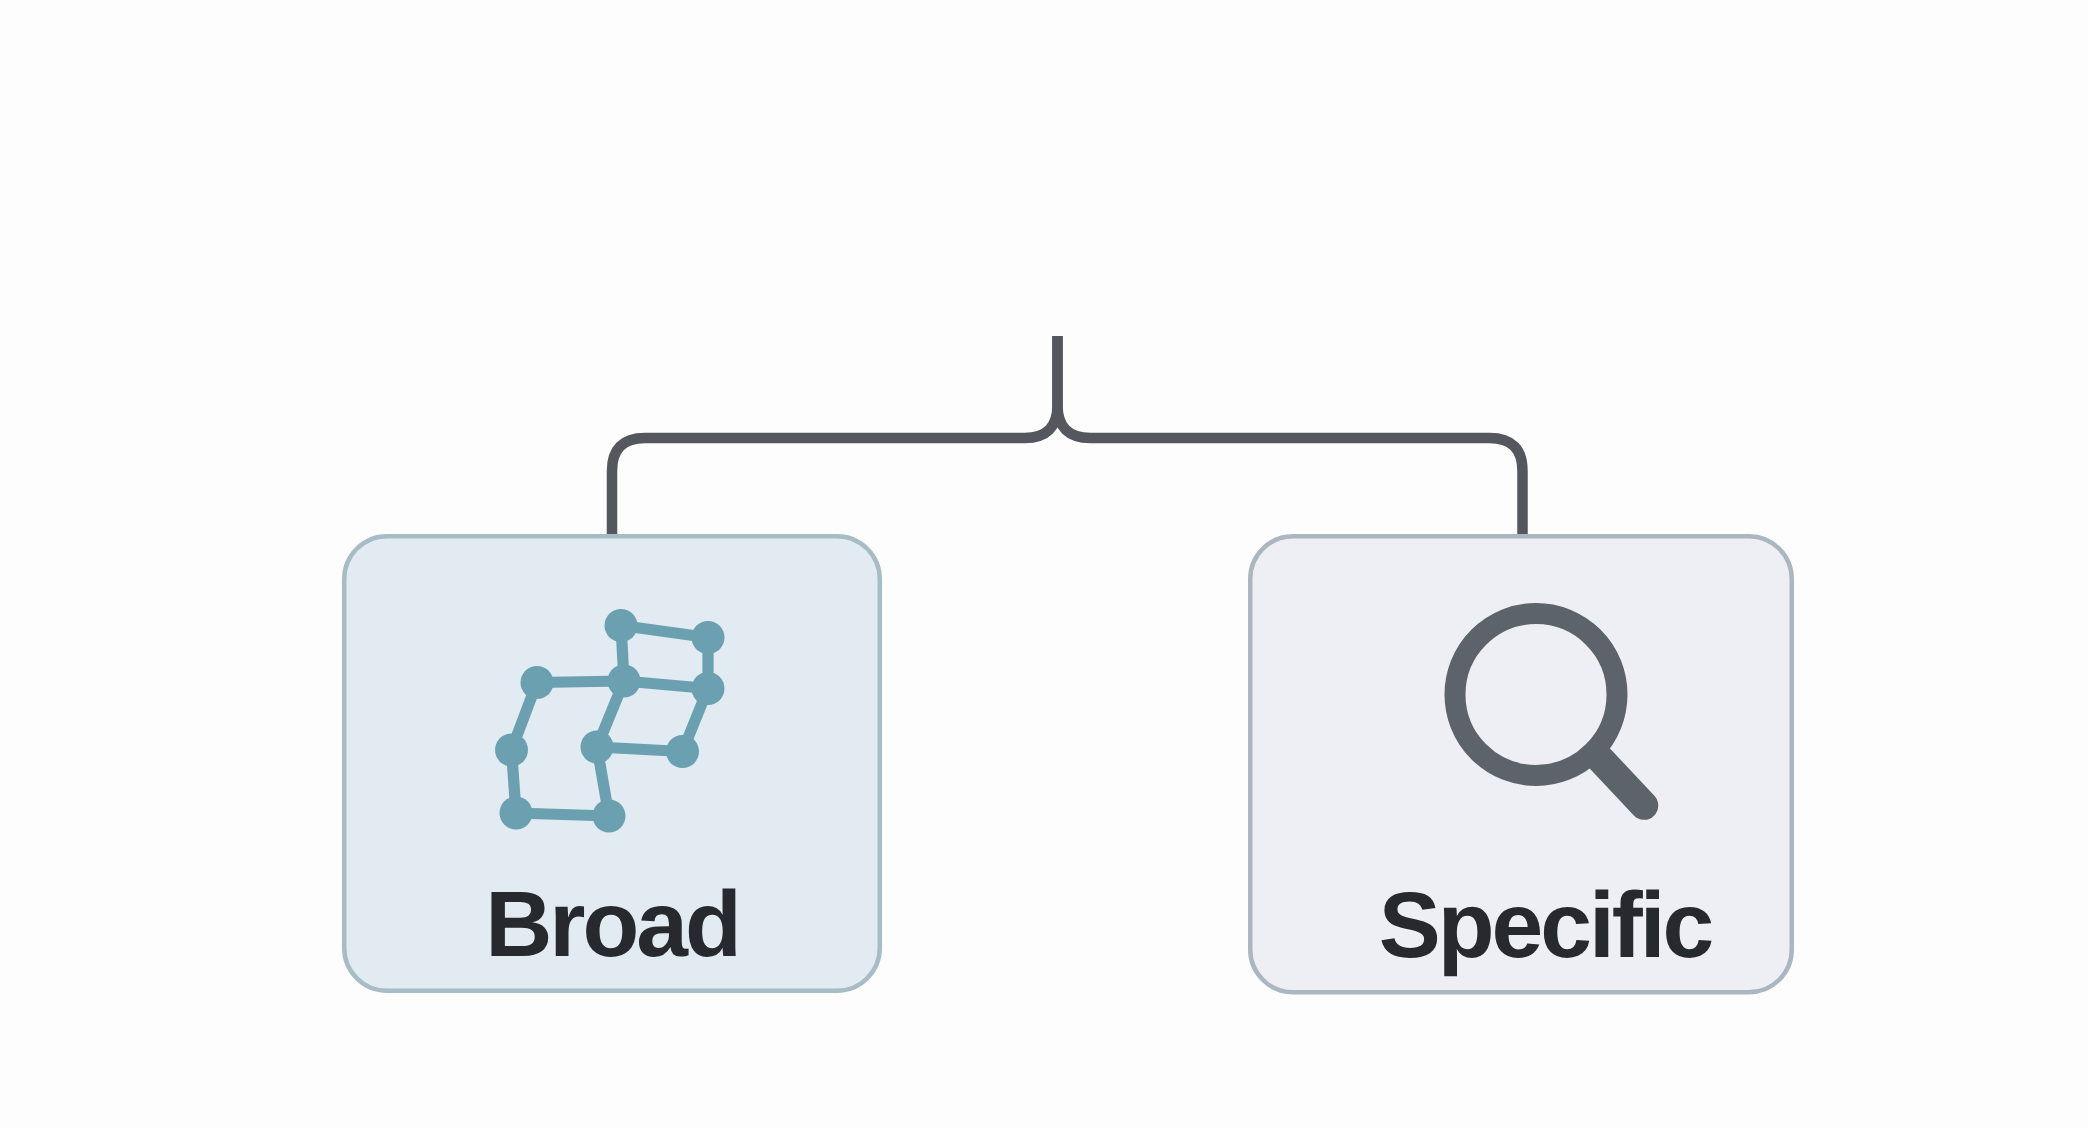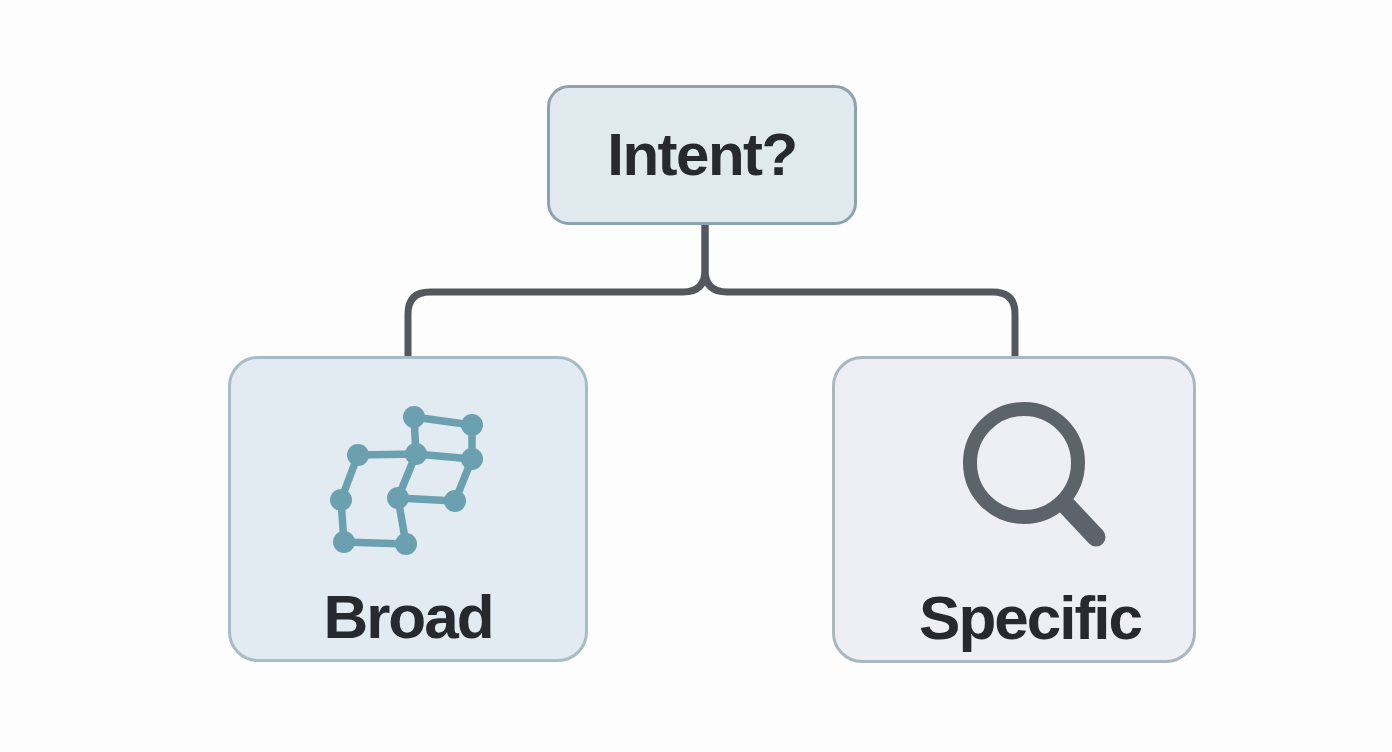--- a/index.html
+++ b/index.html
@@ -97,23 +97,20 @@
 </head>
 <body>
 
 <div class="canvas">
 
   <svg class="connectors" viewBox="0 0 1392 752" aria-hidden="true">
     <path class="conn" d="M705 224 L705 270 Q705 292 683 292 L430 292 Q408 292 408 314 L408 362"></path>
     <path class="conn" d="M705 224 L705 270 Q705 292 727 292 L993 292 Q1015 292 1015 314 L1015 362"></path>
   </svg>
 
-  <div class="box root-box">
-    <span class="root-label">Intent?</span>
-  </div>
 
   <div class="box branch-box broad-box">
     <svg class="network-icon" viewBox="0 0 156 152" aria-hidden="true">
       <g>
         <line class="net-edge" x1="84" y1="11" x2="142" y2="19"></line>
         <line class="net-edge" x1="84" y1="11" x2="86" y2="48"></line>
         <line class="net-edge" x1="142" y1="19" x2="142" y2="53"></line>
         <line class="net-edge" x1="28" y1="49" x2="86" y2="48"></line>
         <line class="net-edge" x1="86" y1="48" x2="142" y2="53"></line>
         <line class="net-edge" x1="28" y1="49" x2="11" y2="94"></line>

